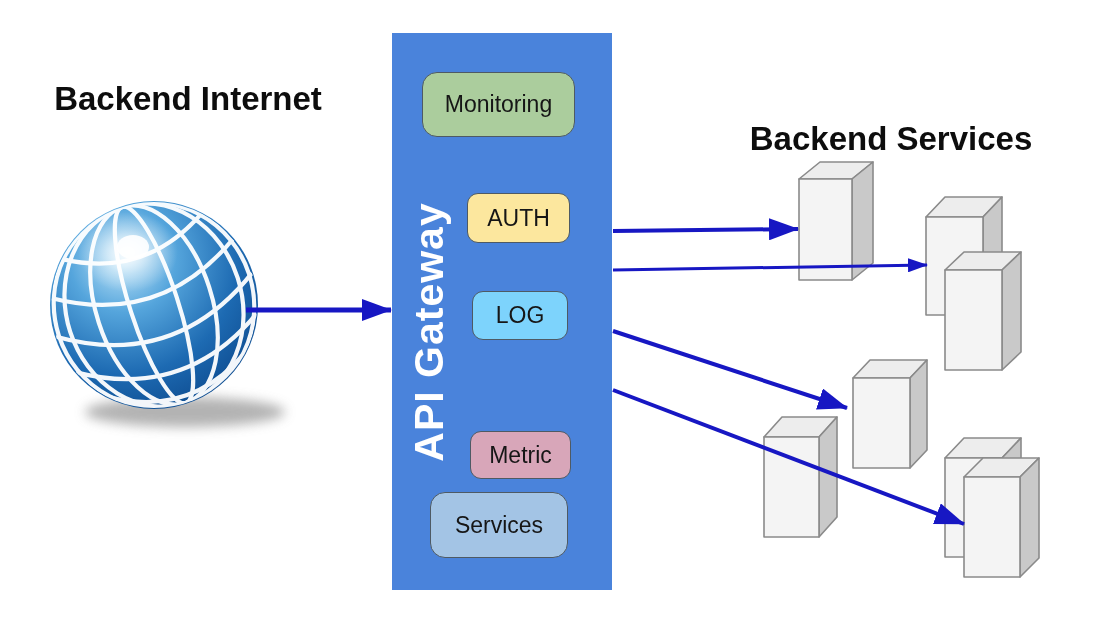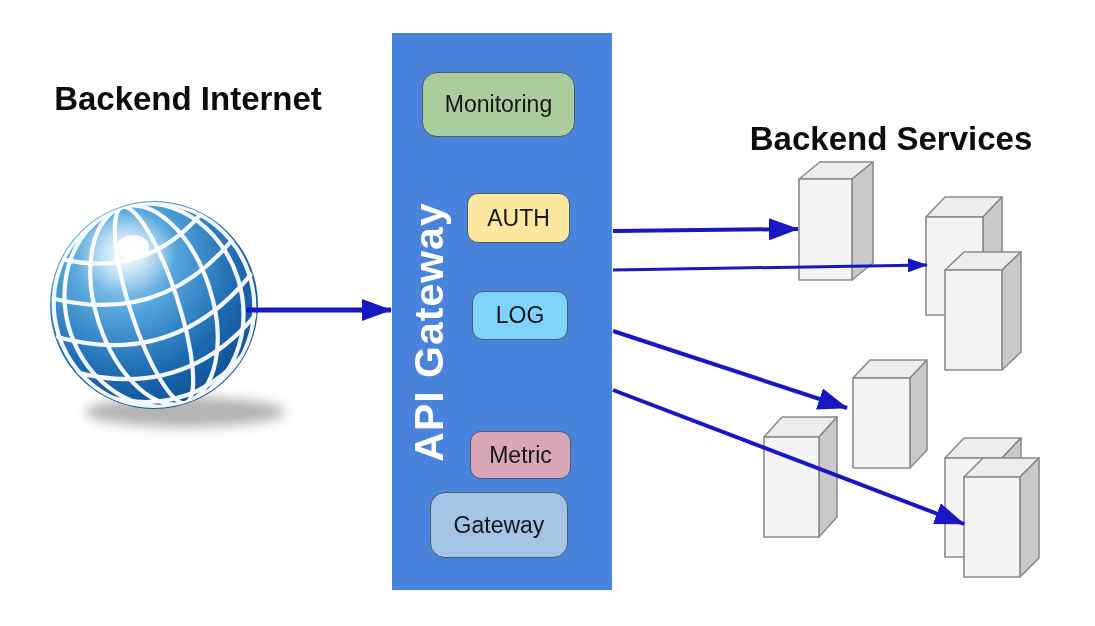--- a/index.html
+++ b/index.html
@@ -160,16 +160,16 @@
   <div class="svc svc-1" style="background: rgb(252, 231, 158);">
     <span>AUTH</span>
   </div>
   <div class="svc svc-2" style="background: #7dd3fc;">
     <span>LOG</span>
   </div>
   <div class="svc svc-3" style="background: rgb(216, 166, 185);">
     <span>Metric</span>
   </div>
   <div class="svc svc-4" style="background: rgb(163, 196, 229);">
-    <span>Gateway</span>
+    <span>Services</span>
   </div>
 
 </div>
 
 </body></html>

